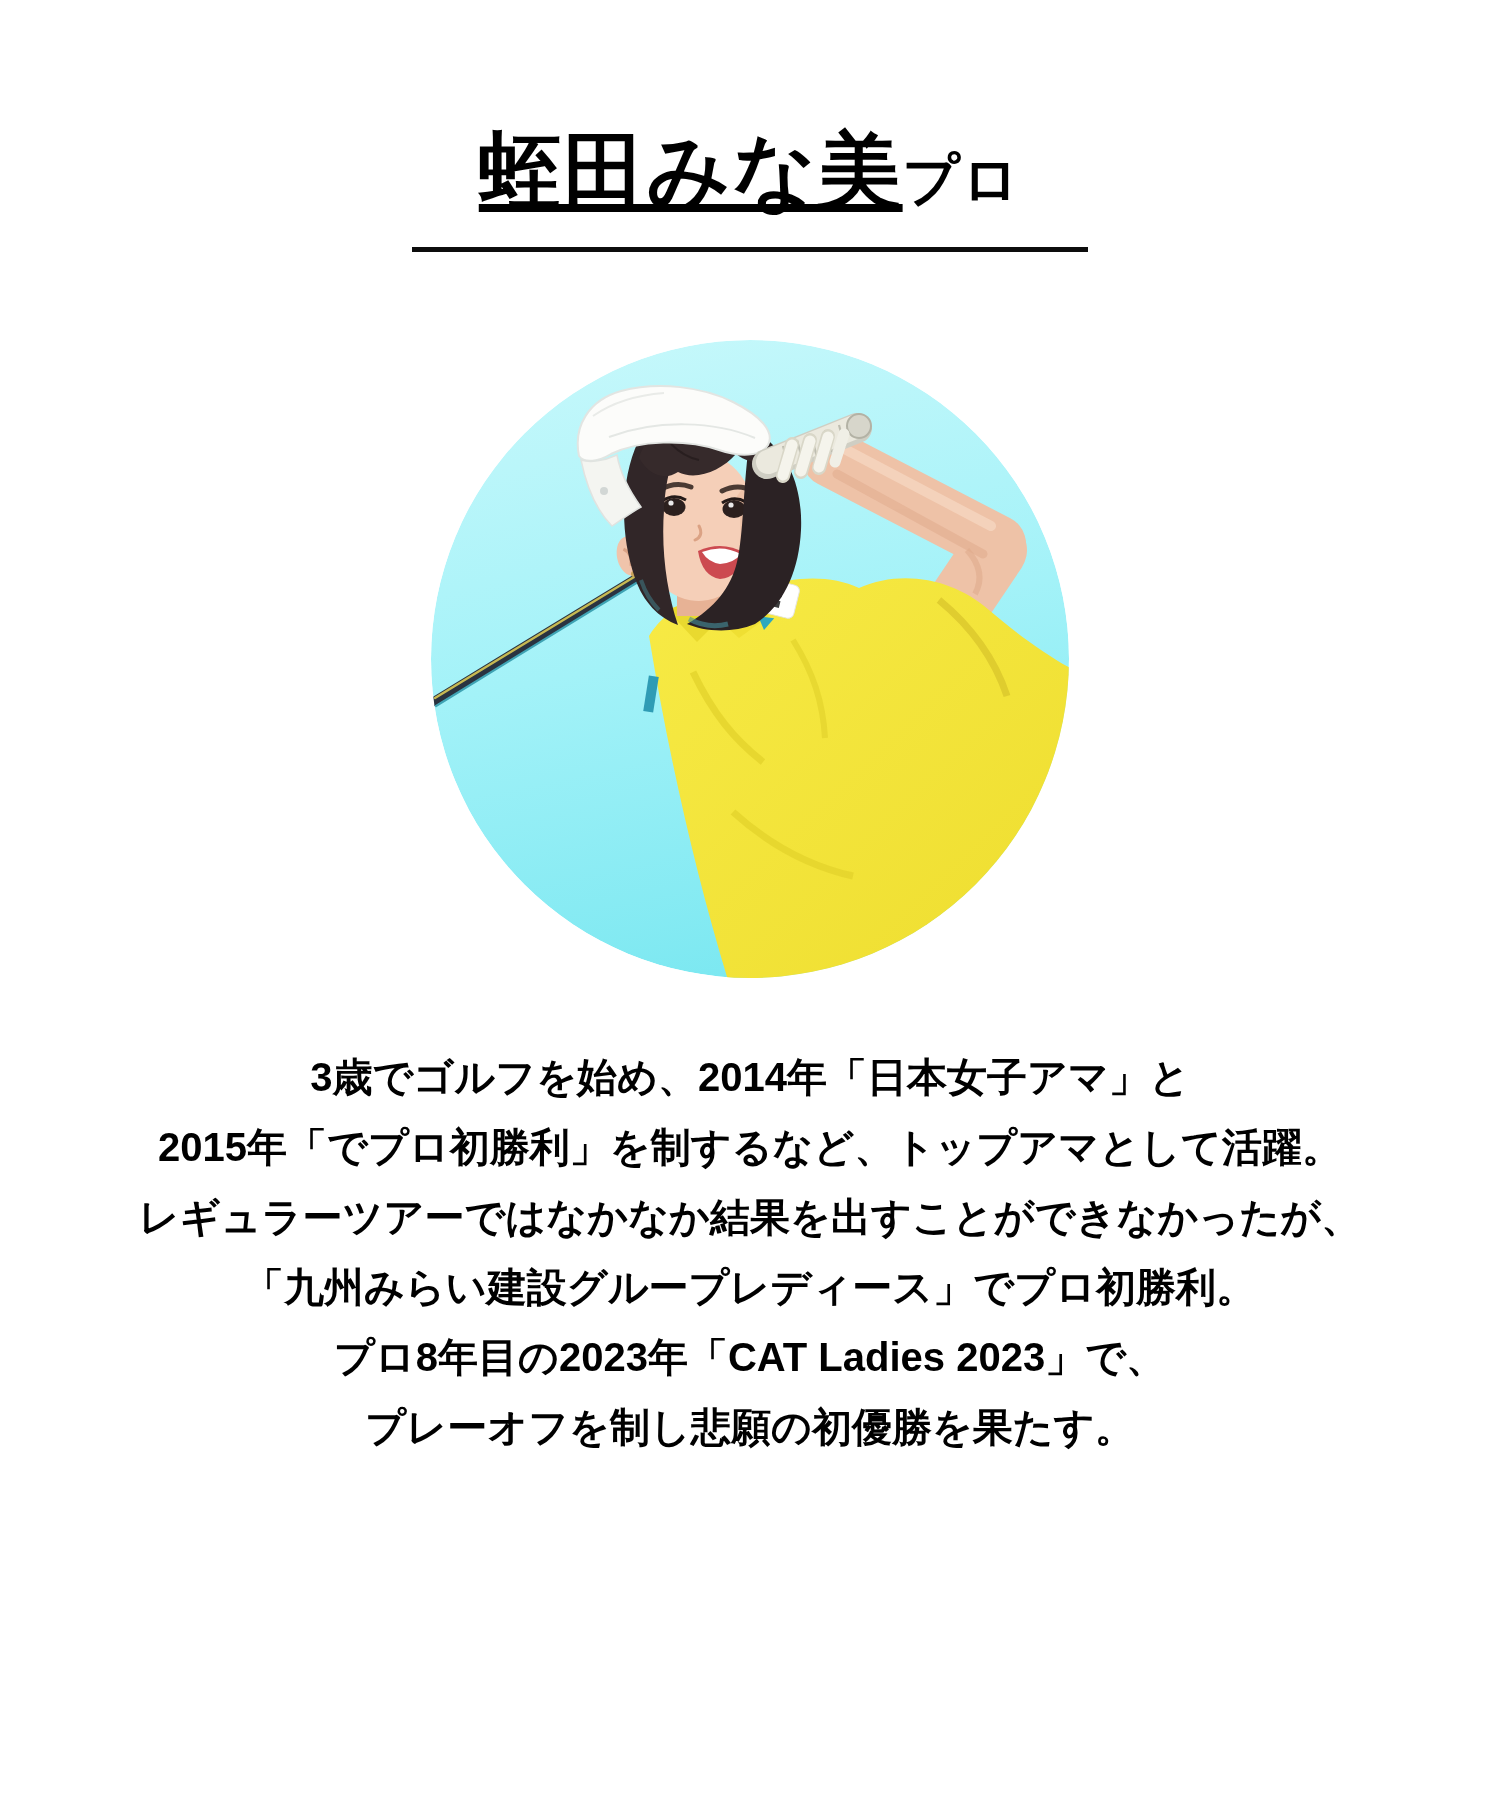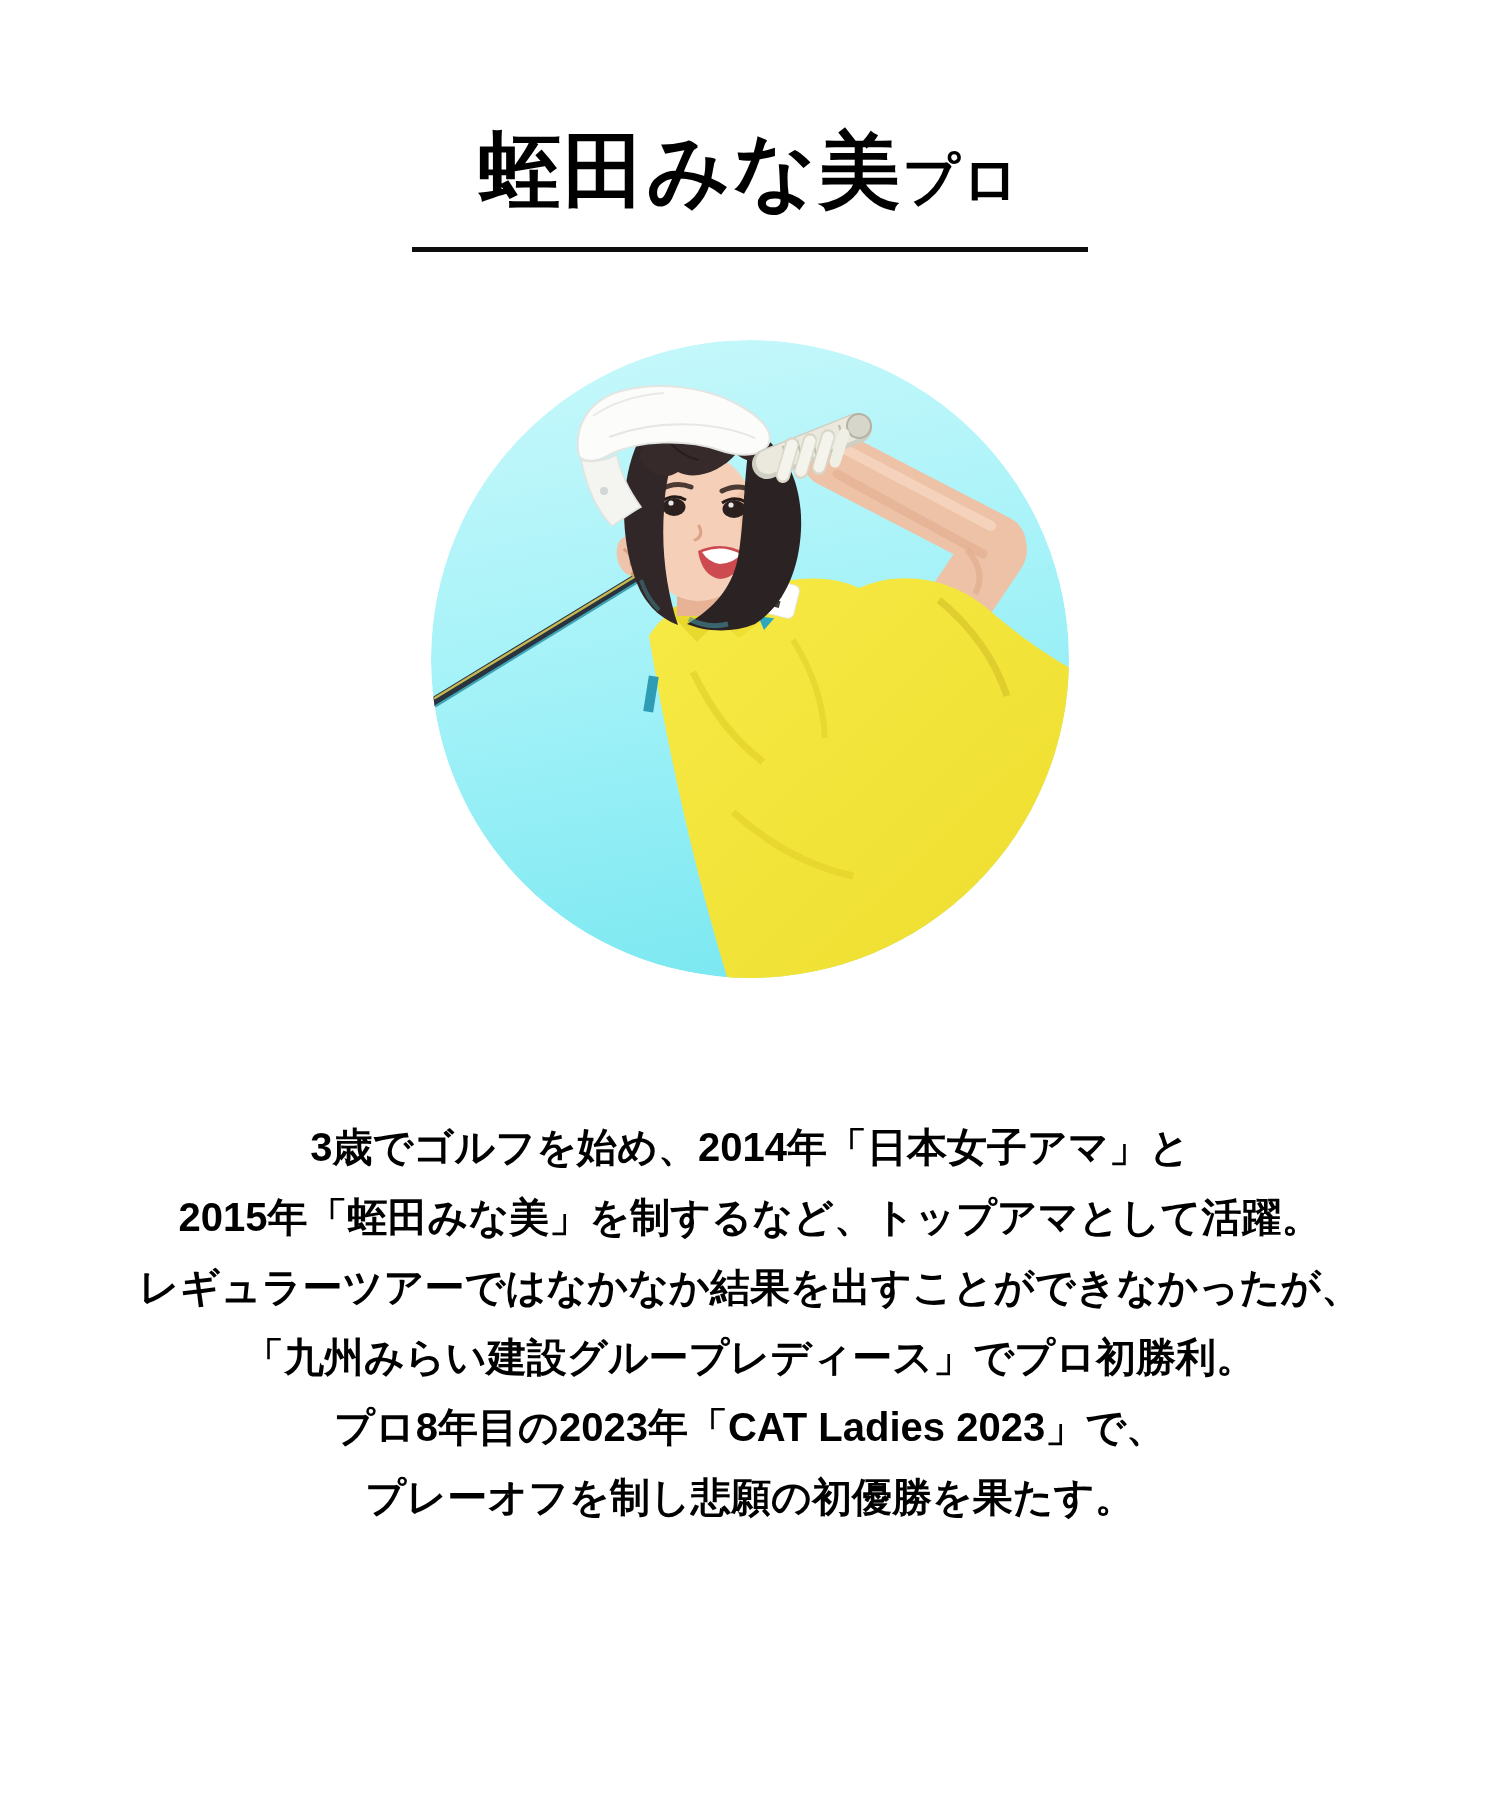--- a/index.html
+++ b/index.html
@@ -1,28 +1,28 @@
 <!DOCTYPE html>
 <html><head>
 <meta charset="utf-8">
 <style>
   html,body{margin:0;padding:0;background:#ffffff;}
   body{font-family:"Liberation Sans","DejaVu Sans",sans-serif;color:#000;}
   .page{position:relative;width:1500px;height:1800px;background:#ffffff;overflow:hidden;}
 
   .title{position:absolute;top:130px;left:0;width:100%;margin:0;text-align:center;
          font-weight:bold;line-height:1;letter-spacing:2px;white-space:nowrap;}
-  .title .name{font-size:82px;}
+  .title .name{font-size:82px;text-decoration:underline;}
   .title .suffix{font-size:56px;}
   .underline{position:absolute;top:247px;left:412px;width:676px;height:5px;background:#0d0d0d;}
 
   .photo{position:absolute;top:340px;left:431px;width:638px;height:638px;}
   .photo svg{display:block;}
 
-  .bio{position:absolute;top:1112px;left:0;width:100%;text-align:center;
+  .bio{position:absolute;top:1042px;left:0;width:100%;text-align:center;
        font-size:40px;line-height:70px;font-weight:bold;letter-spacing:0;}
   .bio p{margin:0;}
 </style>
 </head>
 <body>
 
 <div class="page">
 
   <h1 class="title"><span class="name">蛭田みな美</span><span class="suffix">プロ</span></h1>
   <div class="underline"></div>
@@ -141,20 +141,20 @@
             <line x1="388" y1="127" x2="397" y2="97" stroke="#f5f4ec" stroke-width="11"></line>
             <line x1="404" y1="122" x2="413" y2="94" stroke="#f0efe6" stroke-width="11"></line>
           </g>
         </g>
       </g>
     </svg>
   </div>
 
   <section class="bio">
     <p>3歳でゴルフを始め、2014年「日本女子アマ」と</p>
-    <p>2015年「蛭田みな美」を制するなど、トップアマとして活躍。</p>
+    <p>2015年「でプロ初勝利」を制するなど、トップアマとして活躍。</p>
     <p>レギュラーツアーではなかなか結果を出すことができなかったが、</p>
     <p>「九州みらい建設グループレディース」でプロ初勝利。</p>
     <p>プロ8年目の2023年「CAT Ladies 2023」で、</p>
     <p>プレーオフを制し悲願の初優勝を果たす。</p>
   </section>
 
 </div>
 
 </body></html>

